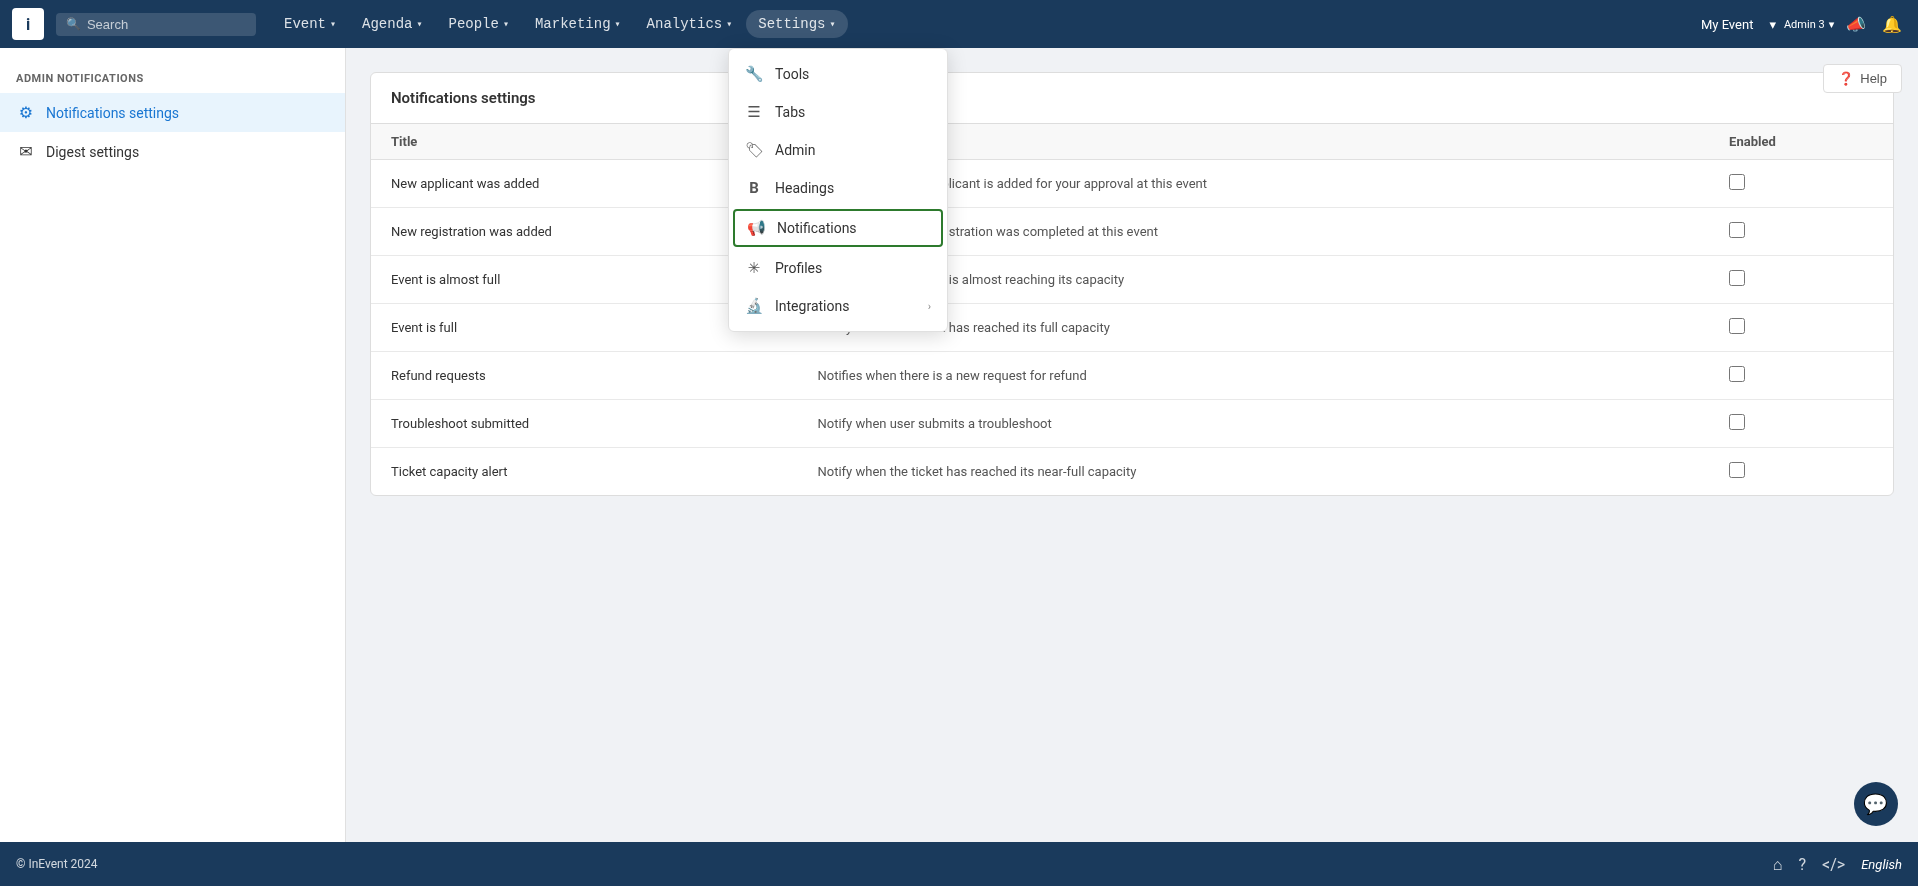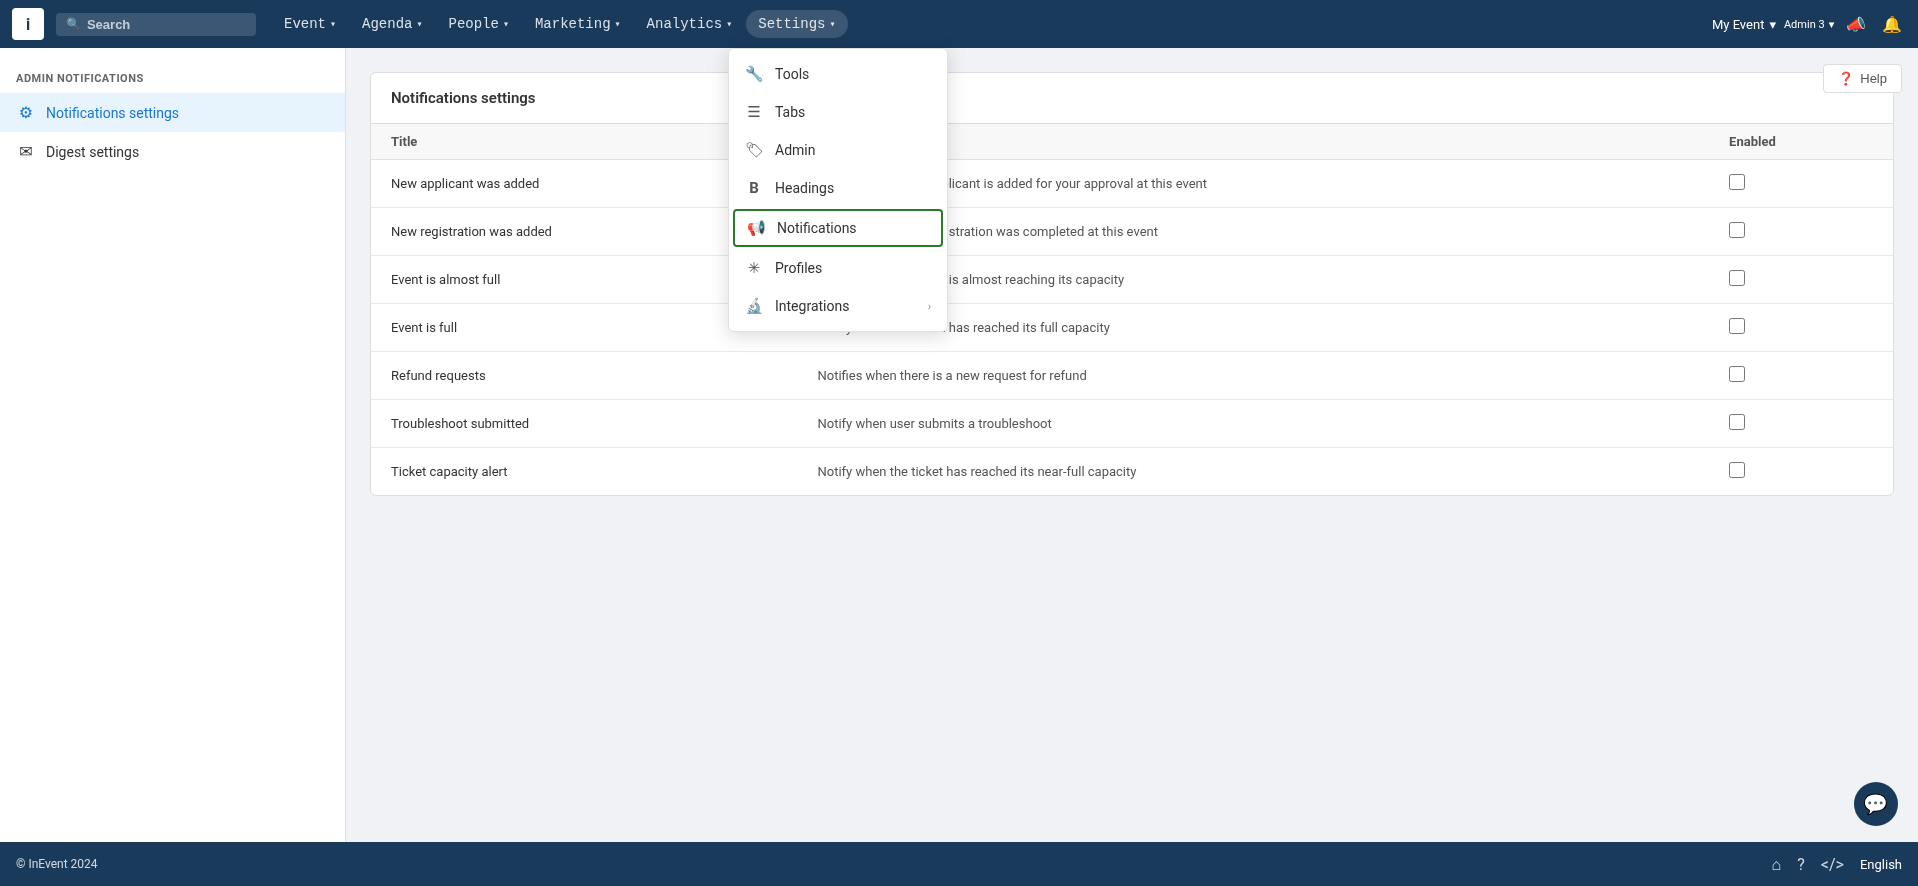--- a/index.html
+++ b/index.html
@@ -3,29 +3,29 @@
   <meta charset="utf-8">
   <style>
     * { box-sizing: border-box; margin: 0; padding: 0; }
     body { font-family: -apple-system, BlinkMacSystemFont, 'Segoe UI', Roboto, sans-serif; font-size: 14px; background: #f0f2f5; display: flex; flex-direction: column; height: 886px; overflow: hidden; }
 
     
     .top-nav { background: #1a3a5c; color: white; display: flex; align-items: center; padding: 0 12px; height: 48px; flex-shrink: 0; z-index: 100; }
     .top-nav .logo { width: 32px; height: 32px; background: white; border-radius: 4px; display: flex; align-items: center; justify-content: center; margin-right: 12px; flex-shrink: 0; }
     .top-nav .logo span { color: #1a3a5c; font-weight: bold; font-size: 16px; }
     .search-box { display: flex; align-items: center; background: rgba(255,255,255,0.15); border-radius: 4px; padding: 4px 10px; width: 200px; margin-right: 16px; }
-    .search-box input { background: transparent; border: none; outline: none; color: white; font-size: 13px; width: 100%; font-weight: bold; }
+    .search-box input { background: transparent; border: none; outline: none; color: white; font-size: 13px; width: 100%; }
     .search-box input::placeholder { color: rgba(255,255,255,0.7); }
     .search-icon-inline { color: rgba(255,255,255,0.7); margin-right: 6px; font-size: 12px; }
     .nav-items { display: flex; align-items: center; gap: 2px; flex: 1; }
     .nav-item { color: rgba(255,255,255,0.85); padding: 6px 12px; border-radius: 4px; cursor: pointer; display: flex; align-items: center; gap: 4px; font-size: 14px; white-space: nowrap; font-family: Liberation Mono, monospace; }
     .nav-item.active { background: rgba(255,255,255,0.15); border-radius: 14px; }
     .nav-item .chevron { font-size: 10px; }
     .nav-right { display: flex; align-items: center; gap: 8px; margin-left: auto; }
-    .nav-right .my-event { display: flex; align-items: center; gap: 5px; color: white; cursor: pointer; font-size: 13px; }
+    .nav-right .my-event { display: flex; align-items: center; gap: 16px; color: white; cursor: pointer; font-size: 13px; }
     .nav-right .admin { display: flex; align-items: center; gap: 4px; color: white; cursor: pointer; font-size: 11px; }
     .nav-right .icon-btn { color: white; cursor: pointer; font-size: 16px; padding: 4px; }
 
     
     .main-layout { display: flex; flex: 1; overflow: hidden; }
 
     
     .sidebar { width: 346px; background: white; border-right: 1px solid #e0e0e0; flex-shrink: 0; padding-top: 16px; }
     .sidebar-section-title { font-size: 11px; font-weight: 700; color: #666; text-transform: uppercase; padding: 8px 16px; letter-spacing: 0.5px; }
     .sidebar-item { display: flex; align-items: center; gap: 10px; padding: 10px 16px; cursor: pointer; color: #333; font-size: 14px; }
@@ -54,21 +54,21 @@
     .dropdown-menu-item.highlighted { border: 2px solid #2d7a2d; border-radius: 4px; margin: 2px 4px; padding: 8px 12px; background: white; }
     .dropdown-menu-item .item-icon { font-size: 15px; width: 18px; text-align: center; color: #555; }
     .dropdown-menu-item.highlighted .item-icon { color: #333; }
     .dropdown-menu-item .chevron-right { margin-left: auto; font-size: 11px; color: #888; }
 
     
     .footer { background: #1a3a5c; color: rgba(255,255,255,0.8); font-size: 12px; padding: 0 16px; height: 44px; display: flex; align-items: center; flex-shrink: 0; }
     .footer .copyright { flex: 1; }
     .footer .footer-icons { display: flex; align-items: center; gap: 16px; }
     .footer .footer-icon { font-size: 16px; cursor: pointer; color: rgba(255,255,255,0.8); }
-    .footer .lang { color: white; font-size: 13px; }
+    .footer .lang { color: white; font-size: 13px; font-style: italic; }
 
     
     .chat-bubble { position: fixed; bottom: 60px; right: 20px; width: 44px; height: 44px; background: #1a3a5c; border-radius: 50%; display: flex; align-items: center; justify-content: center; cursor: pointer; z-index: 400; }
     .chat-bubble span { color: white; font-size: 20px; }
   </style>
 </head>
 <body>
 
 <nav class="top-nav">
   <div class="logo">

